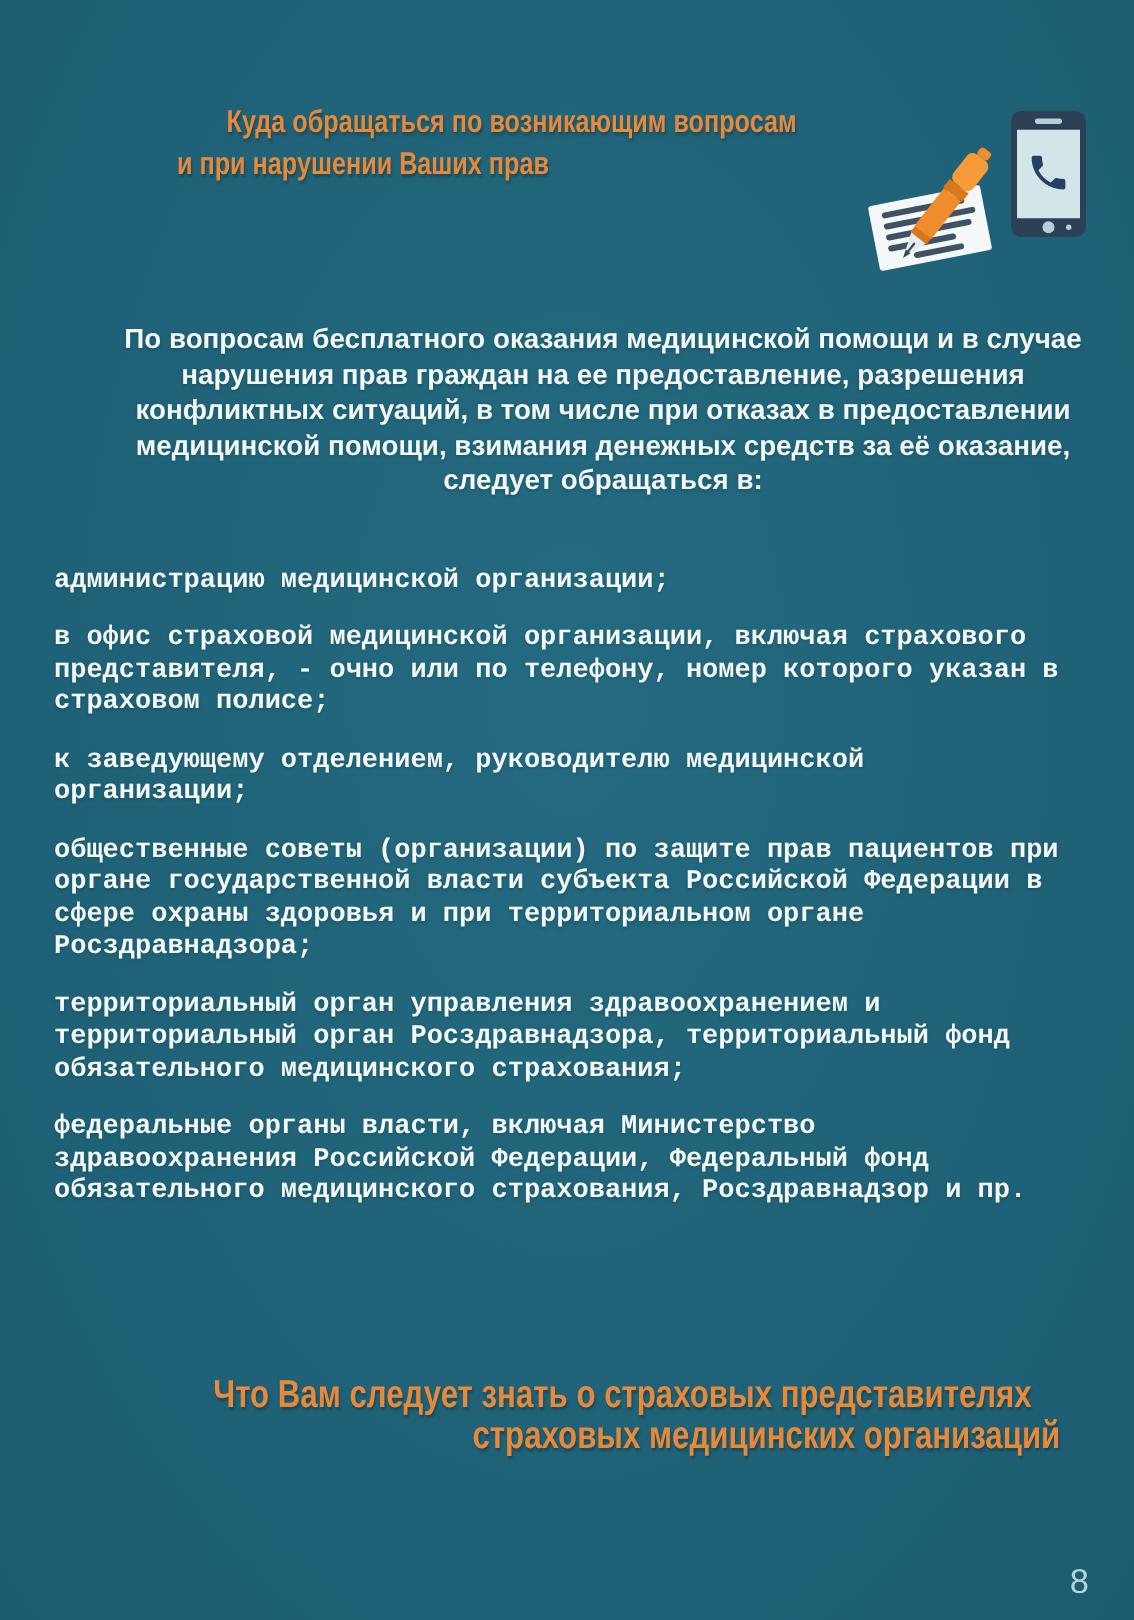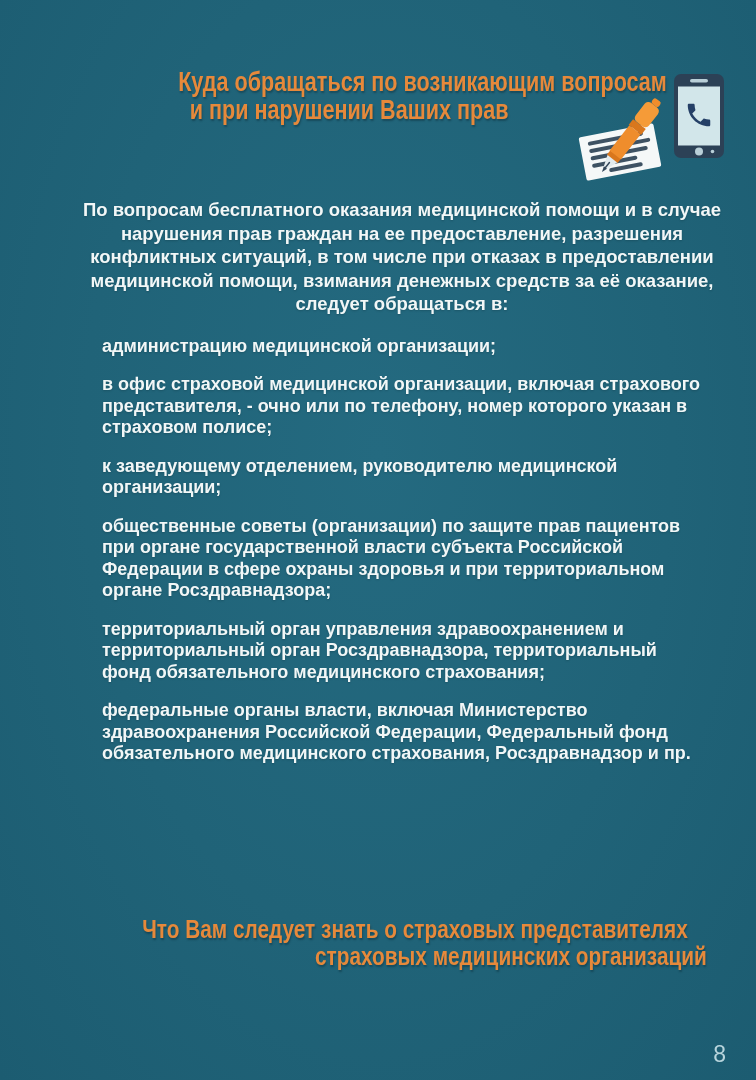--- a/index.html
+++ b/index.html
@@ -21,24 +21,24 @@
 
   
   .header {
     position: relative;
     padding-top: 68px;
     height: 96px;
   }
   .header-title {
     width: 506px;
     margin-left: 56px;
-    text-align: center;
+    text-align: left;
     color: #e6893b;
     font-weight: 700;
-    font-size: 27px;
+    font-size: 21px;
     line-height: 28px;
     text-shadow: 1px 2px 2px rgba(8, 34, 44, 0.38);
   }
   .header-title .line { display: block; }
   .header-title .line > span {
     display: inline-block;
     transform: scaleX(0.8);
     transform-origin: 100% 50%;
     white-space: nowrap;
   }
@@ -53,33 +53,34 @@
   .icon-phone {
     position: absolute;
     top: 74px;
     right: 32px;
     width: 50px;
     height: 84px;
   }
 
   
   .intro {
-    margin: 34px 12px 0 60px;
+    margin: 50px 12px 0 60px;
     text-align: center;
     color: #f2f7f7;
     font-weight: 700;
     font-size: 18.5px;
     line-height: 23.5px;
     text-shadow: 0 1px 2px rgba(8, 34, 44, 0.25);
   }
 
   
   .list {
-    margin-top: 20px;
-    padding: 0 46px 0 102px;
+    margin-top: 45px;
+    padding: 0 46px 0 36px;
+    font-family: Liberation Mono, monospace;
   }
   .list-item {
     margin: 0 0 17px 0;
     color: #f2f7f7;
     font-weight: 700;
     font-size: 18px;
     line-height: 21.5px;
     text-shadow: 0 1px 2px rgba(8, 34, 44, 0.25);
   }
 

